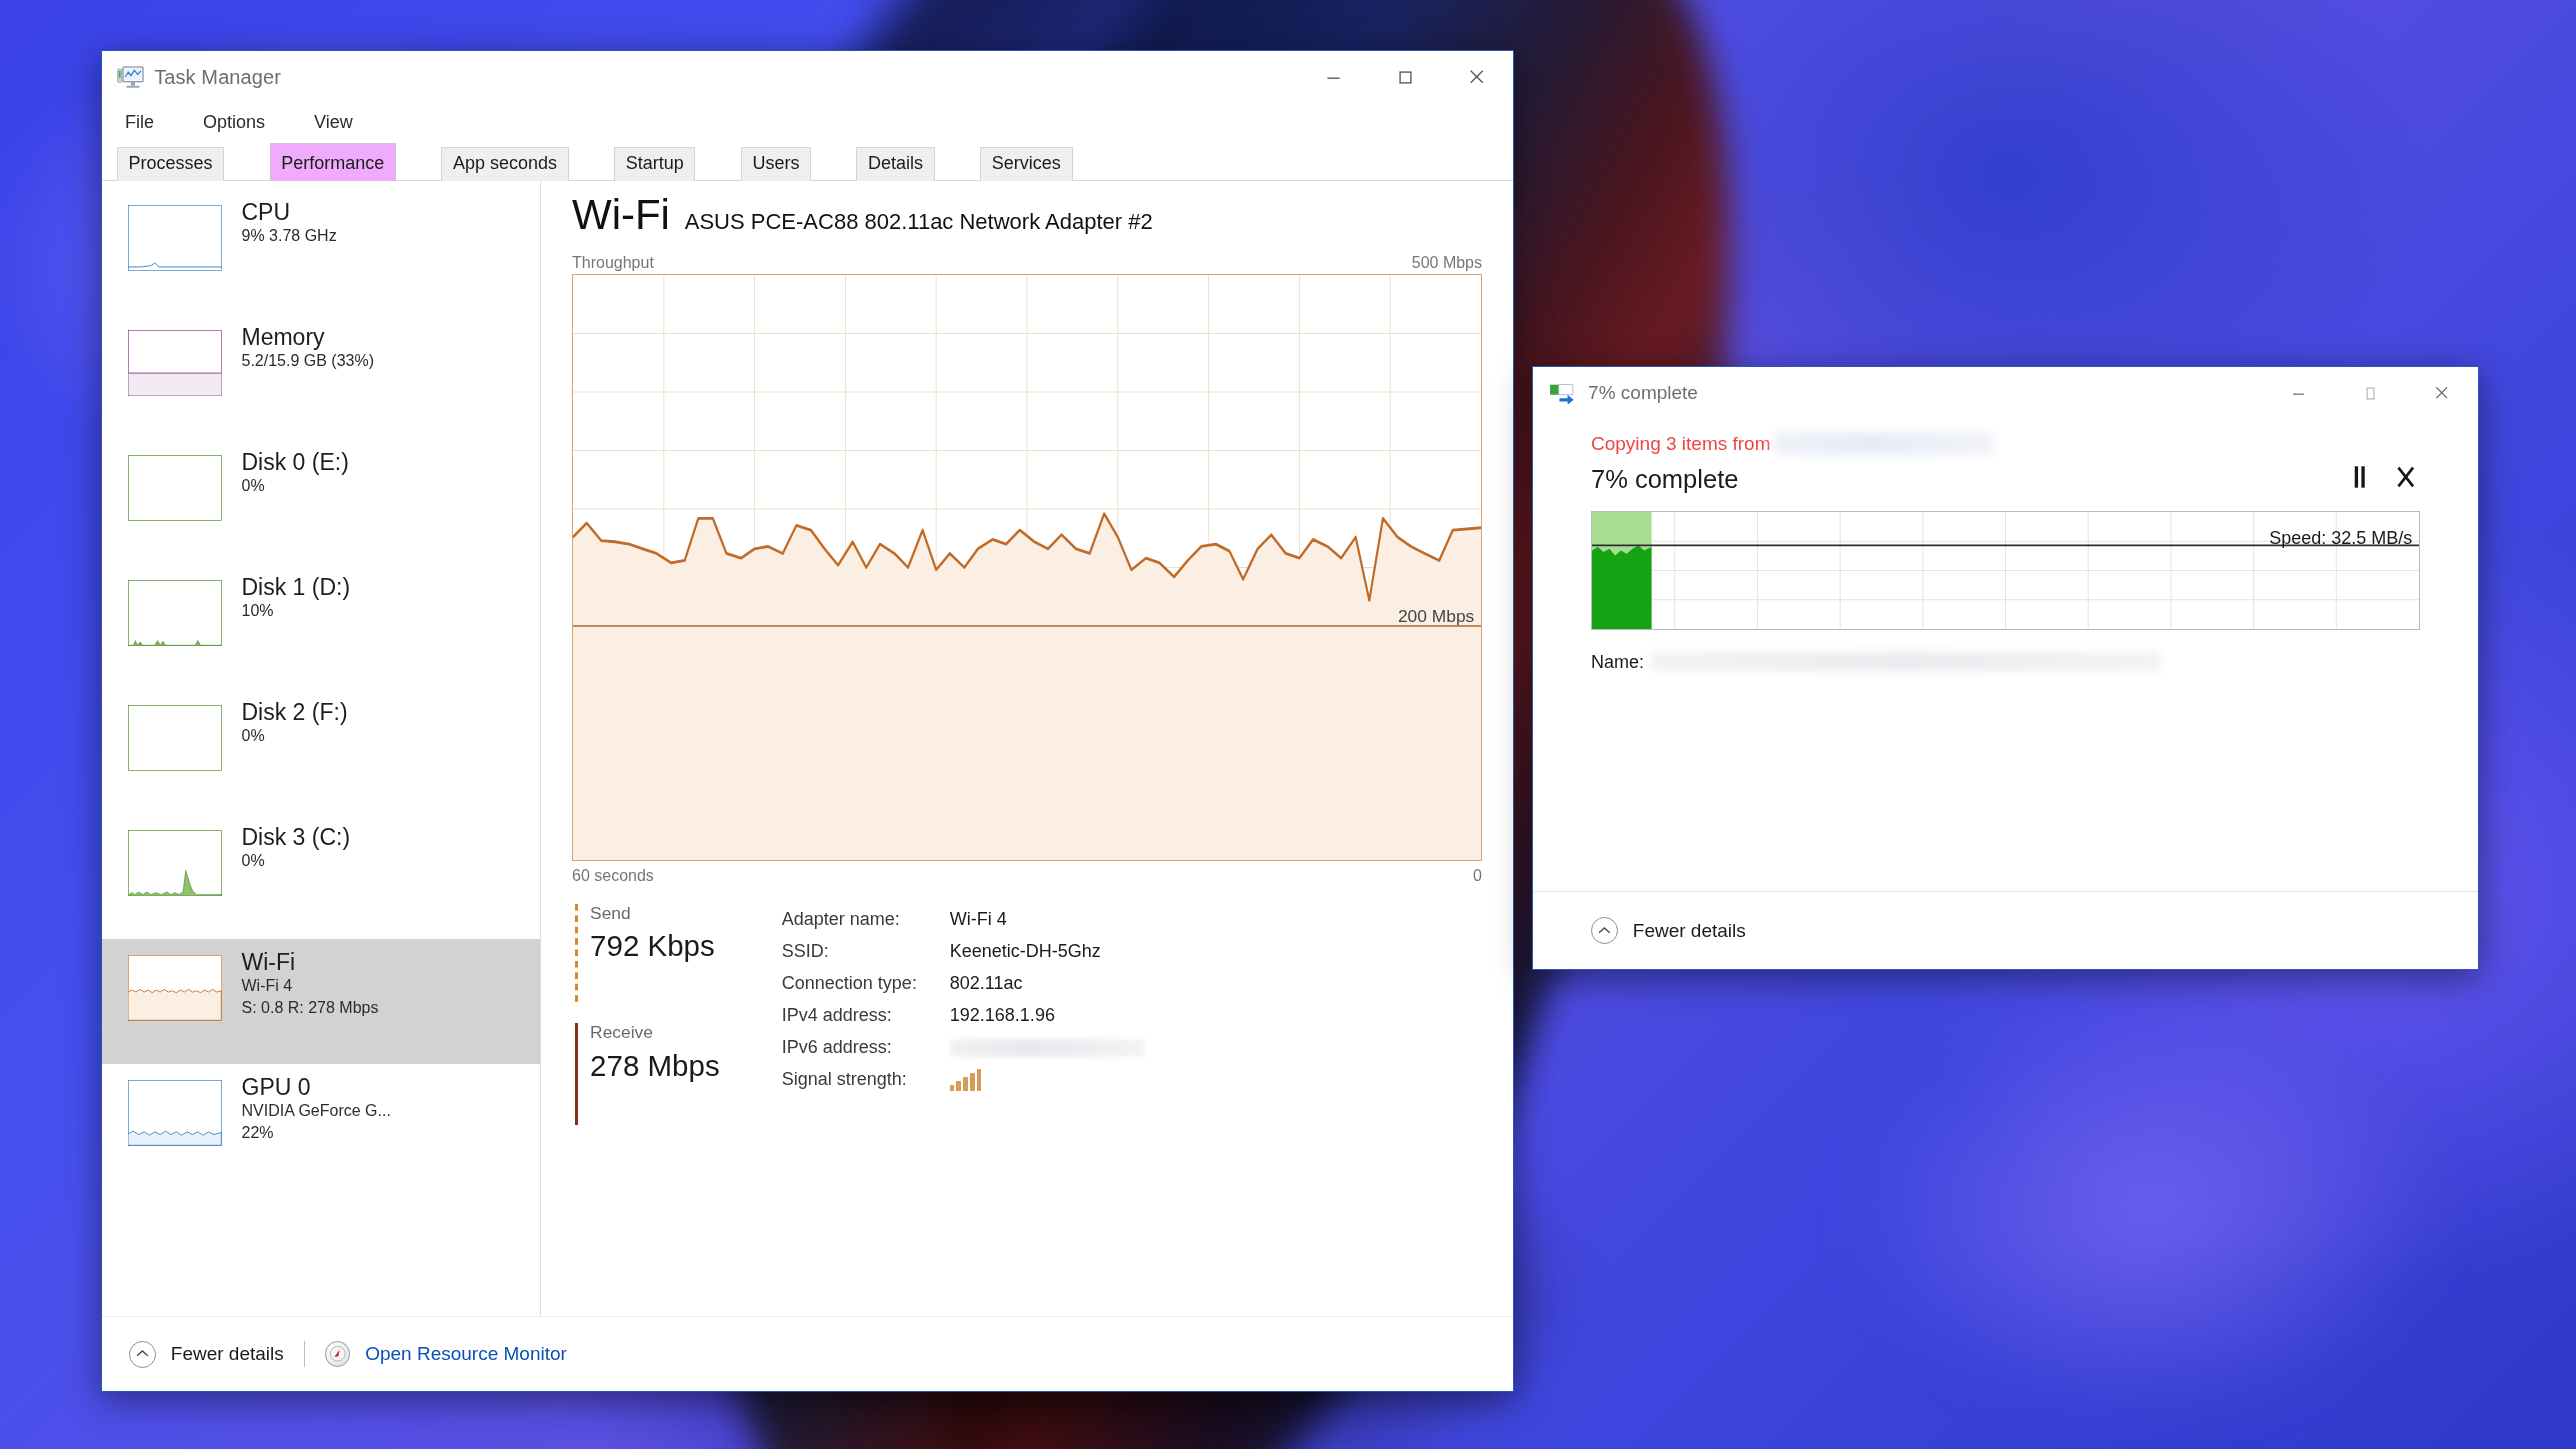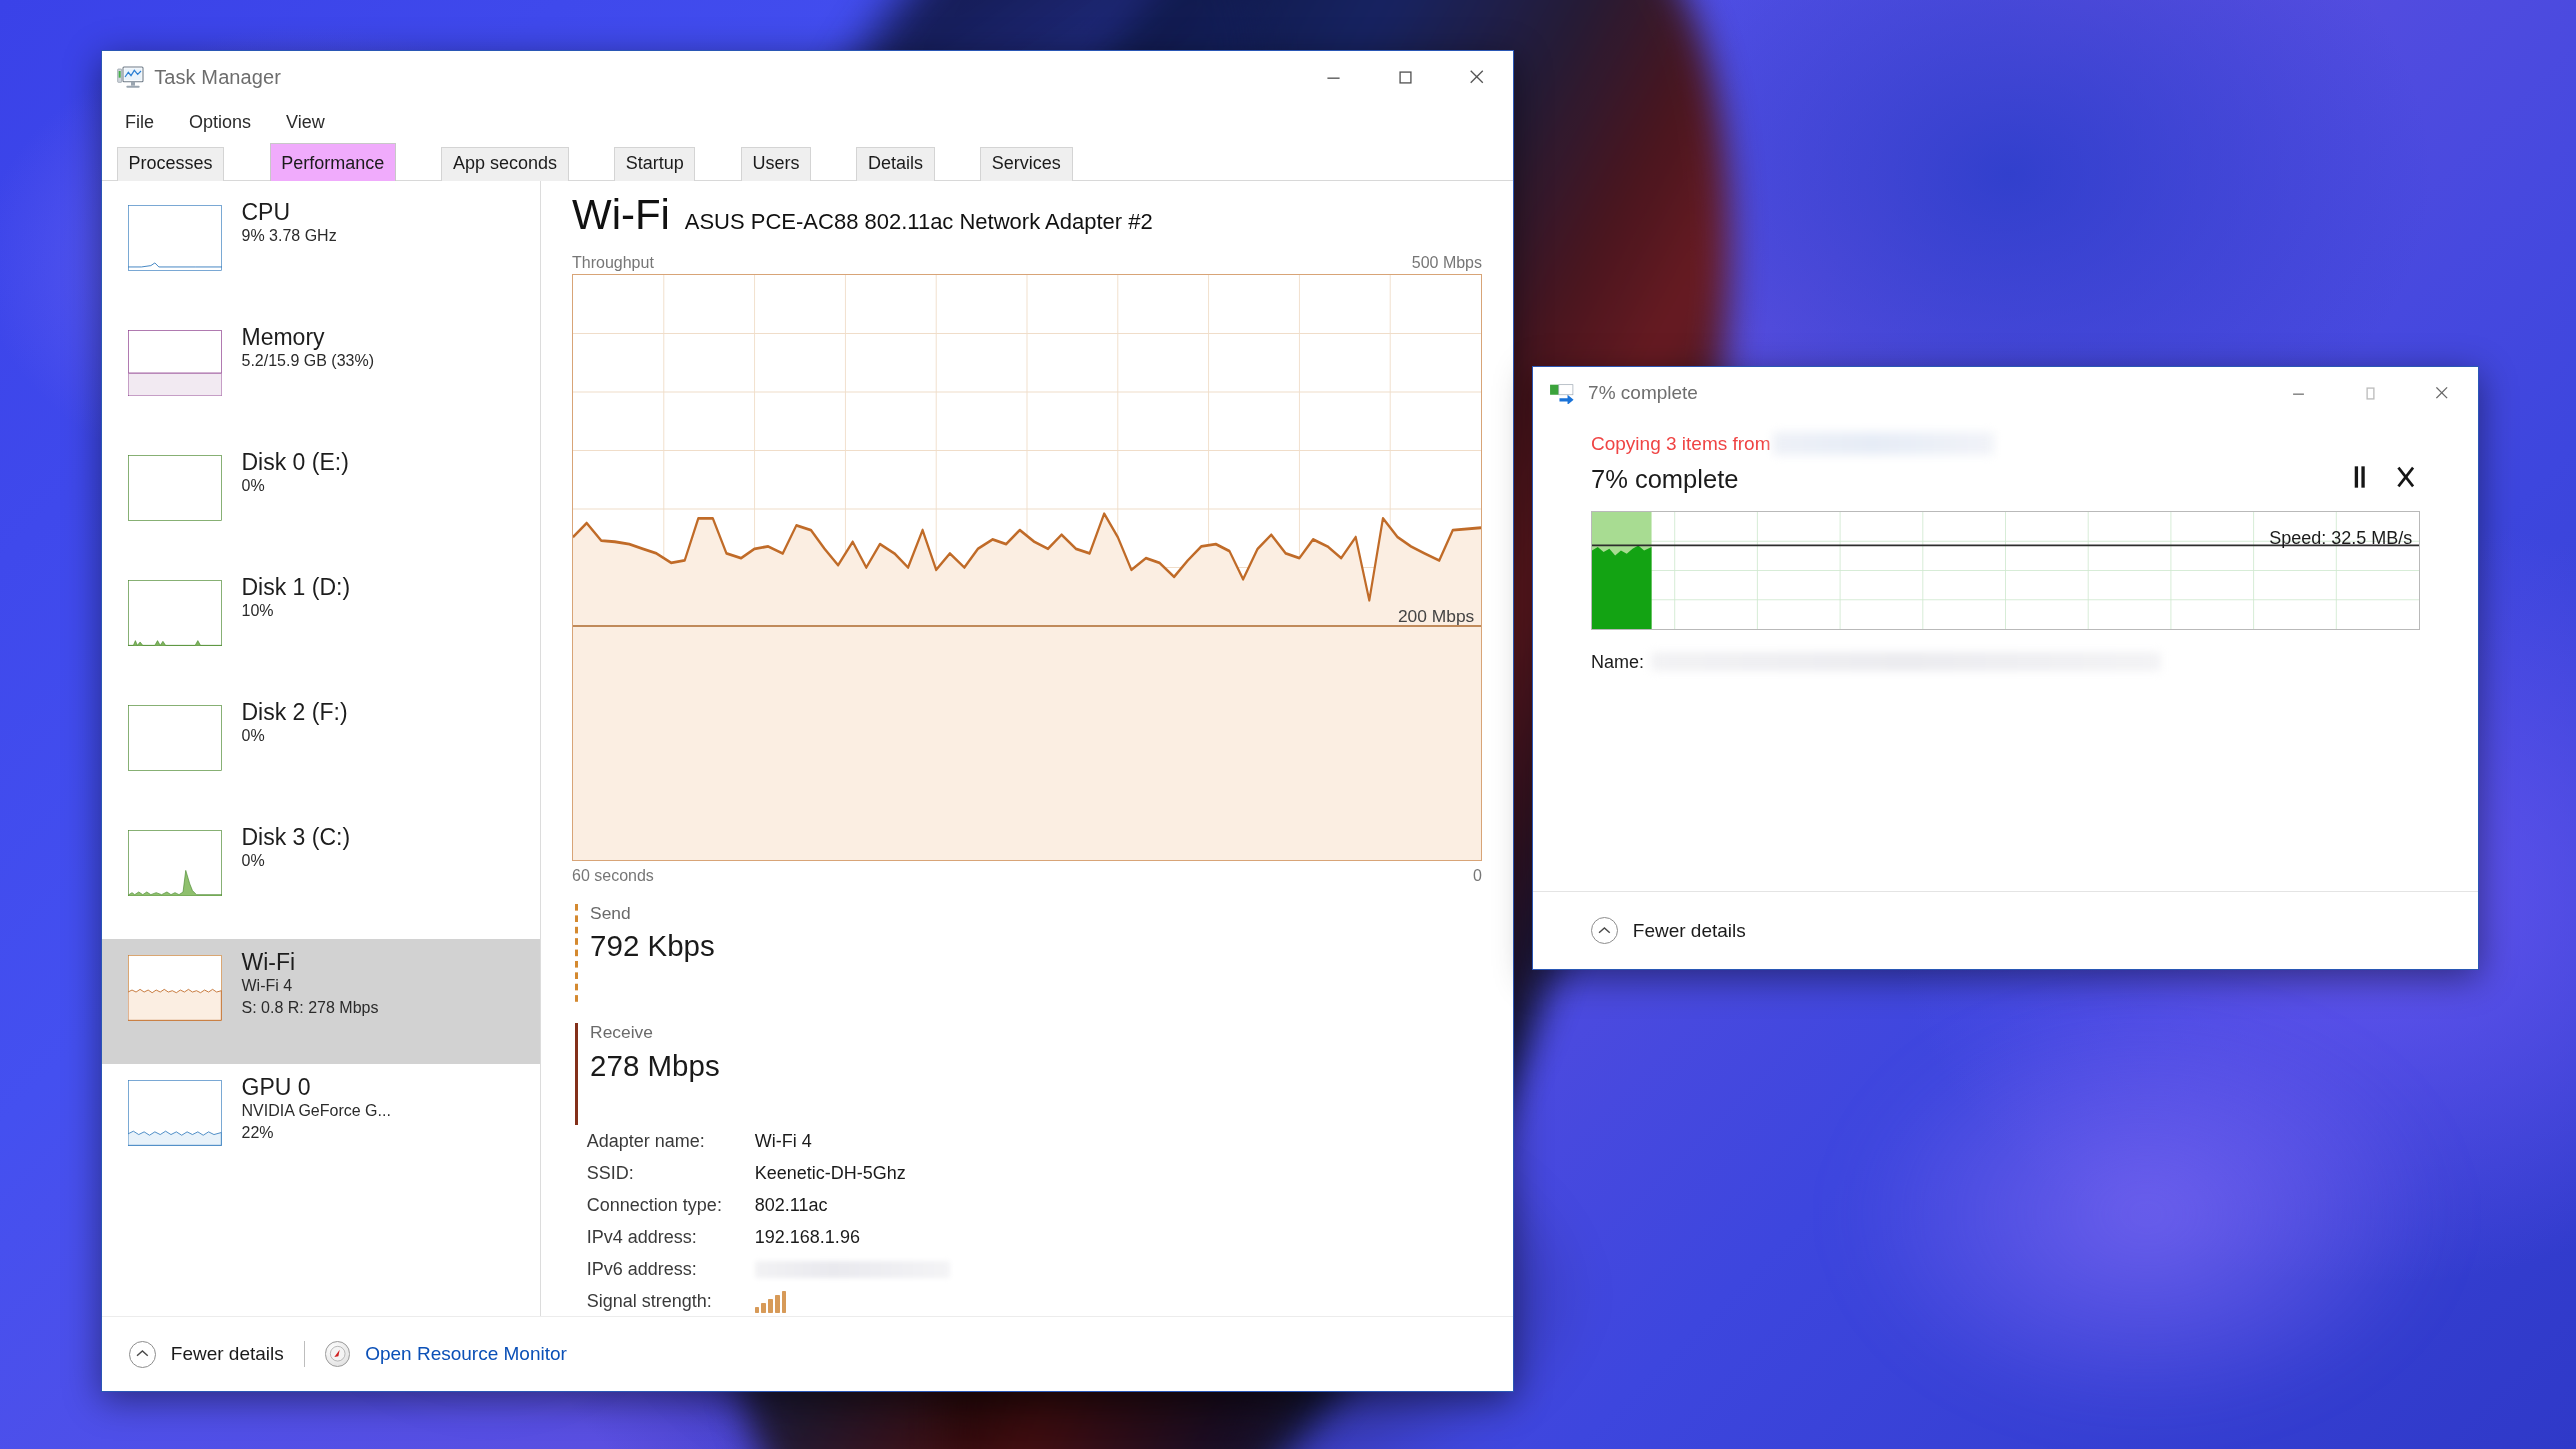--- a/index.html
+++ b/index.html
@@ -98,21 +98,21 @@
   #tm-winbuttons { margin-left: auto; display: flex; height: 52px; }
   .winbtn {
     width: 72px; height: 52px;
     display: flex; align-items: center; justify-content: center;
     color: #4a4a4a;
   }
   .winbtn svg { display: block; }
 
   #tm-menubar {
     height: 38px; display: flex; align-items: center;
-    padding-left: 19px; gap: 27px; flex: 0 0 auto;
+    padding-left: 19px; gap: 41px; flex: 0 0 auto;
   }
   .menu-item { font-size: 18px; color: #2b2b2b; padding: 2.7px 4px; }
 
   #tm-tabstrip {
     flex: 0 0 auto;
     height: 40px;
     display: flex; align-items: flex-end;
     padding-left: 14.8px;
     border-bottom: 0.7px solid #d8d8d8;
     background: #ffffff;
@@ -183,21 +183,21 @@
   #chart-200-label {
     position: absolute; right: 6.7px; top: 331px;
     font-size: 17.4px; color: #444;
   }
   #chart-foot {
     display: flex; justify-content: space-between;
     font-size: 16px; color: #767676;
     margin-top: 5.4px;
   }
 
-  #stats-row { display: flex; margin-top: 19px; flex-direction: column; }
+  #stats-row { display: flex; margin-top: 19px; }
   #legend-col { width: 195px; flex: 0 0 auto; padding-left: 2.7px; }
   .legend-block { display: flex; }
   .legend-rule { width: 3.4px; flex: 0 0 auto; margin-right: 12px; }
   .legend-rule.dotted {
     background-image: linear-gradient(#d4892f 55%, rgba(255,255,255,0) 0%);
     background-size: 3.4px 11.4px; background-repeat: repeat-y;
   }
   .legend-rule.solid { background: #83301a; }
   .legend-name { font-size: 17.4px; color: #6a6a6a; line-height: 1.1; }
   .legend-value { font-size: 29.5px; color: #1a1a1a; line-height: 1.25; margin-top: 5.4px; white-space: nowrap; }

